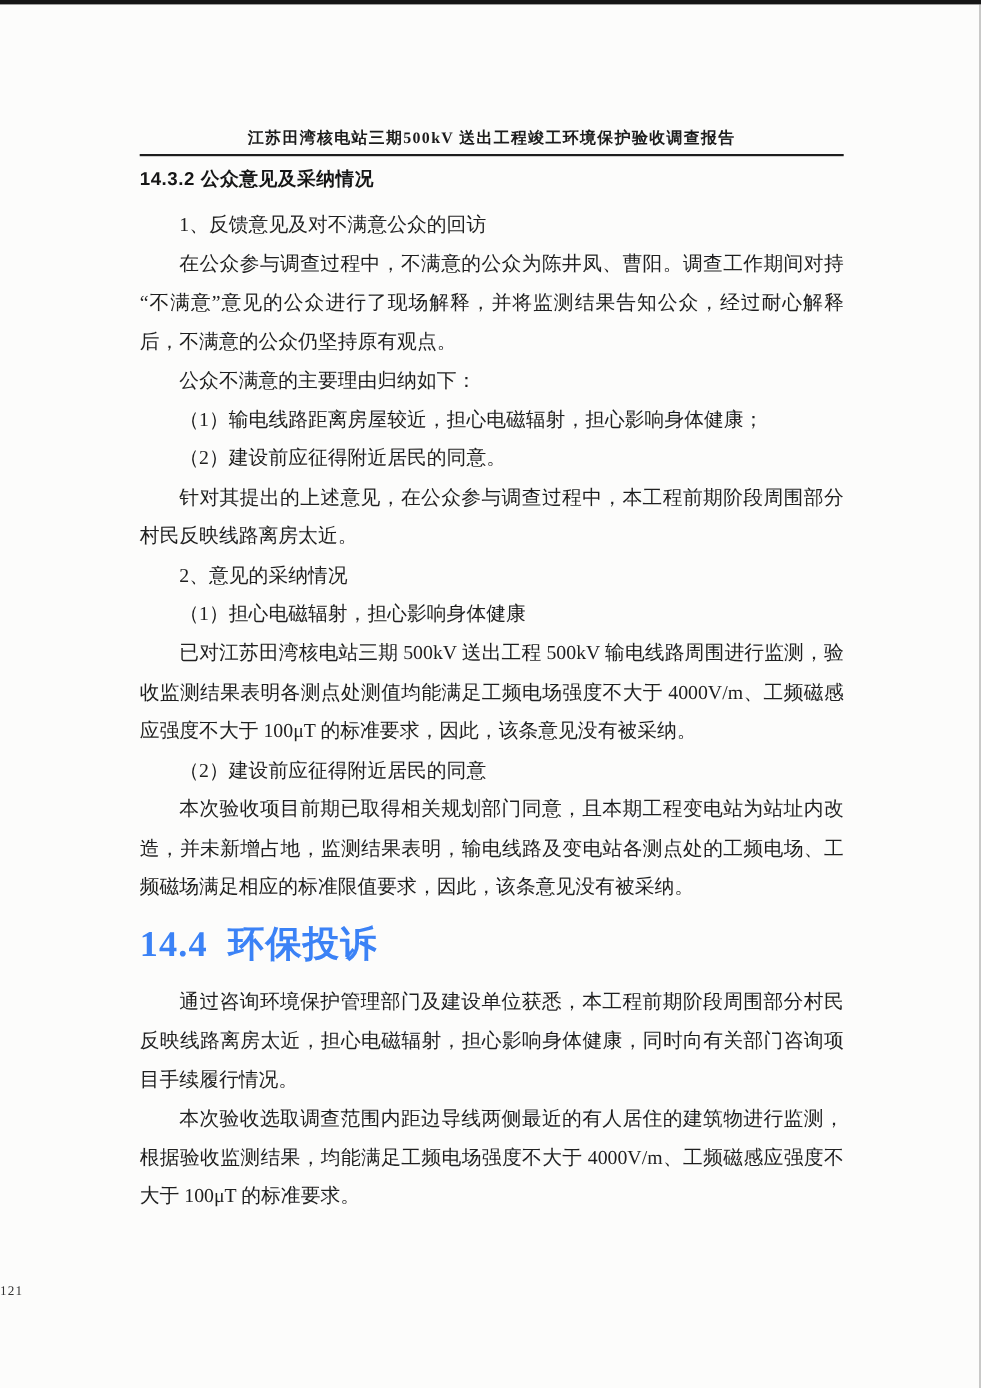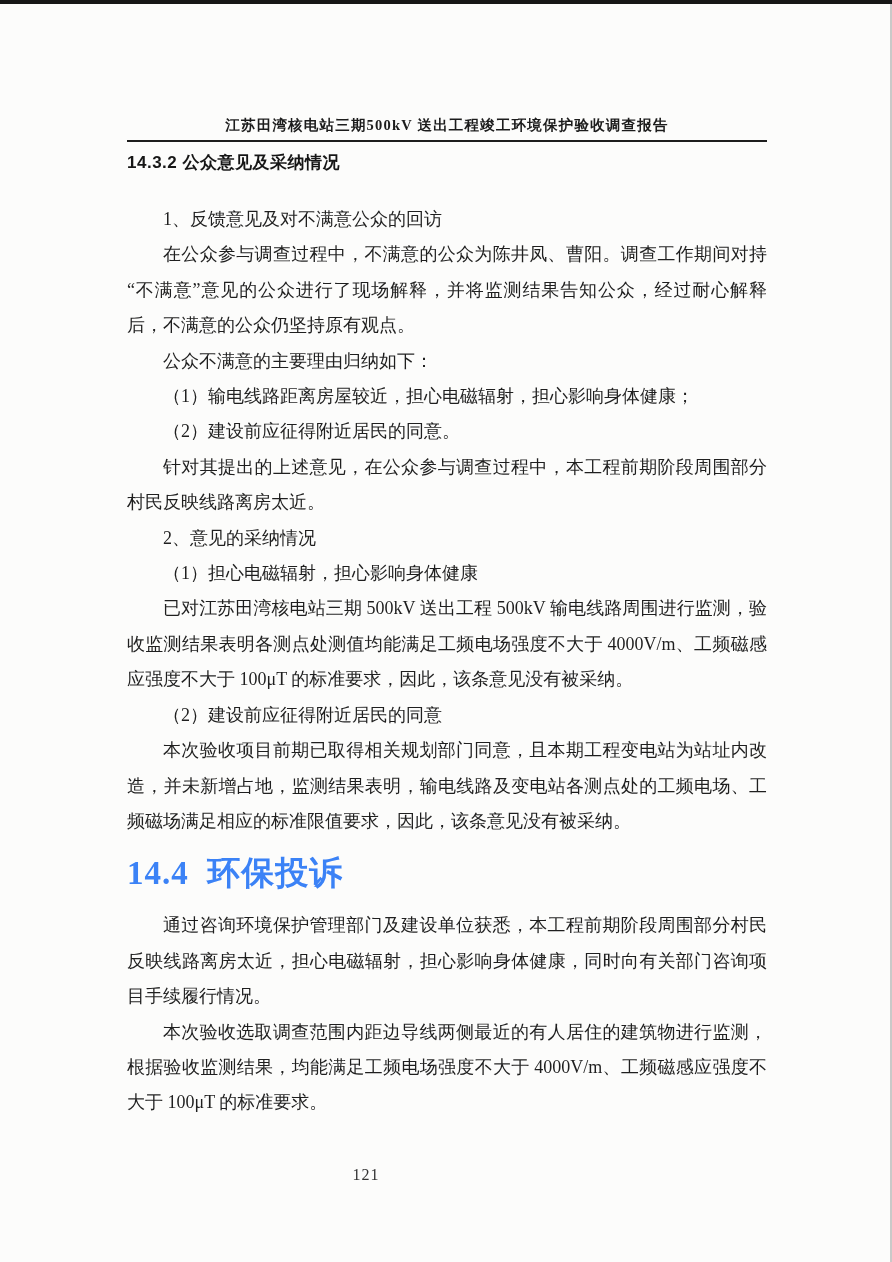--- a/index.html
+++ b/index.html
@@ -68,29 +68,29 @@
   }
   .para {
     margin: 0;
     font-size: 18px;
     line-height: 35.4px;
     text-align: justify;
     text-indent: 2em;
     color: #1f1f1f;
   }
   .para.first-after-heading {
-    margin-top: 28px;
+    margin-top: 13px;
   }
   .page-number {
     position: absolute;
     top: 1166px;
     left: 0;
     width: 732px;
-    text-align: center;
-    font-size: 16px;
+    text-align: left;
+    font-size: 12px;
     color: #333;
     letter-spacing: 1px;
   }
 </style>
 </head>
 <body>
 
 <div class="page">
   <div class="scan-edge-top"></div>
   <div class="scan-edge-right"></div>

